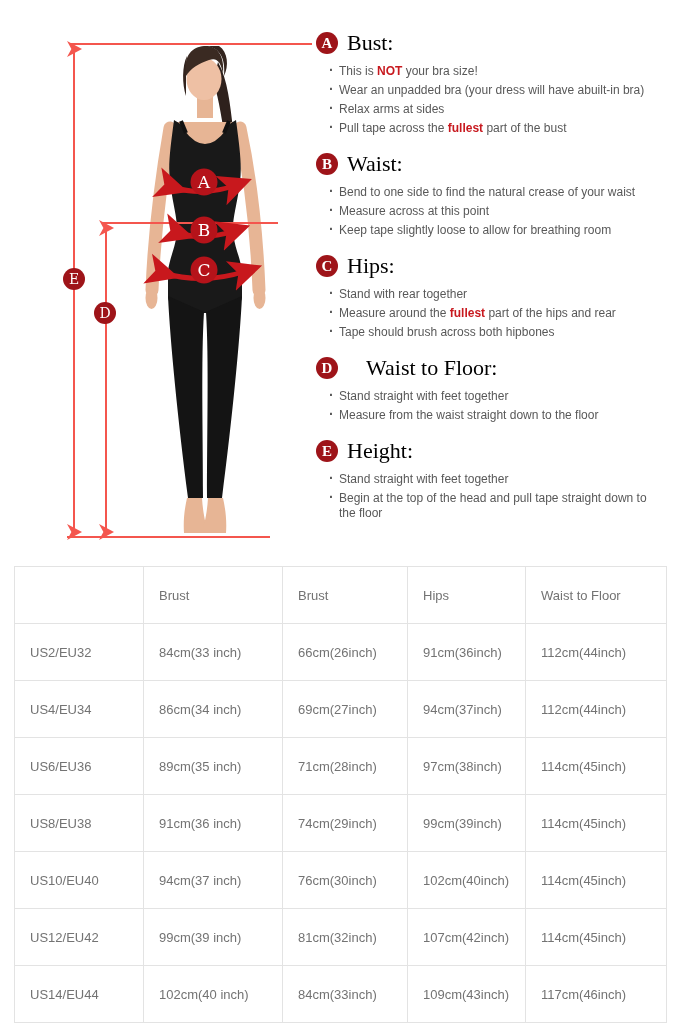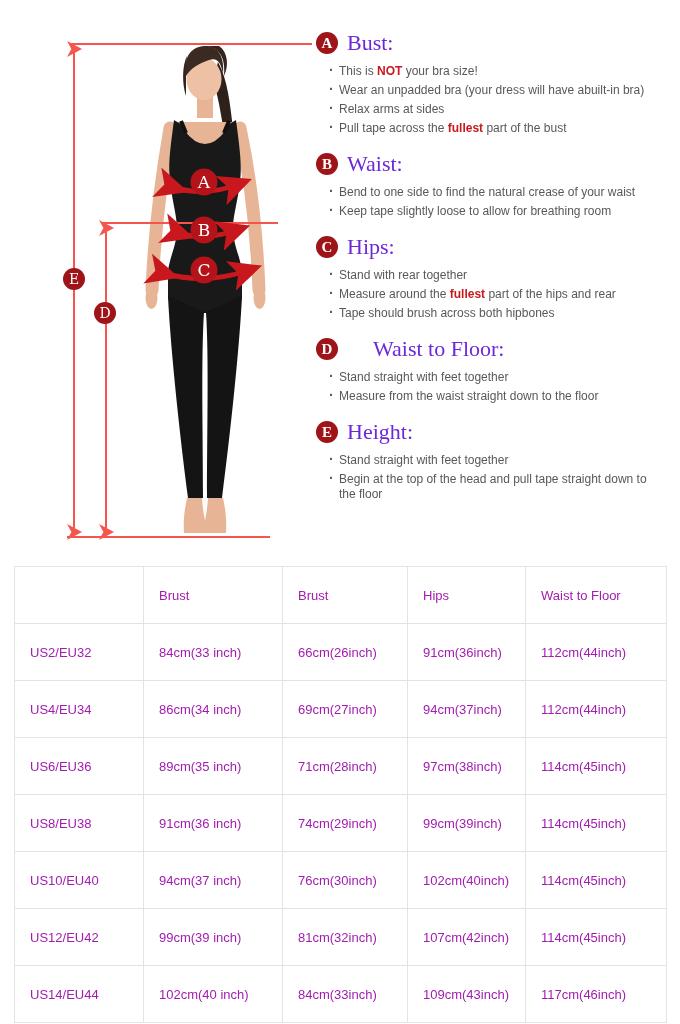--- a/index.html
+++ b/index.html
@@ -17,39 +17,39 @@
   .section { margin-bottom: 13px; }
   .sec-head { display: flex; align-items: center; }
   .badge {
     width: 22px; height: 22px; border-radius: 50%; background: #9e1419;
     color: #fff; font-family: "Liberation Serif", serif; font-weight: bold;
     font-size: 15px; display: inline-flex; align-items: center; justify-content: center;
     flex: 0 0 22px; margin-right: 9px;
   }
   .sec-title {
     font-family: "Liberation Serif", serif; font-weight: normal;
-    color: #6d28d9; font-size: 22px; line-height: 26px;
-  }
-  .section:nth-child(4) .sec-title { margin-left: 26px; }
+    color: #000000; font-size: 22px; line-height: 26px;
+  }
+  .section:nth-child(4) .sec-title { margin-left: 19px; }
   ul.bullets { list-style: none; margin: 6px 0 0 12px; }
   ul.bullets li {
     position: relative; padding: 2px 0 2px 11px;
     font-size: 12px; line-height: 15px; color: #585858; max-width: 330px;
   }
   ul.bullets li::before {
     content: "\00B7"; position: absolute; left: 1px; top: 1px;
     font-weight: bold; color: #585858; font-size: 14px;
   }
   .em { color: #c8191f; font-weight: bold; }
 
   
   .table-section { position: absolute; left: 14px; top: 566px; width: 652px; }
   table.size-table {
     width: 652px; border-collapse: collapse; table-layout: fixed;
-    font-size: 13px; color: #a21caf;
+    font-size: 13px; color: #737373;
   }
   table.size-table td, table.size-table th {
     border: 1px solid #e3e3e3; height: 57px; padding: 0 0 0 15px;
     text-align: left; vertical-align: middle; font-weight: normal;
     white-space: nowrap; overflow: hidden;
   }
 </style>
 </head>
 <body>
 
@@ -142,20 +142,21 @@
           <li><span>Pull tape across the </span><span class="em">fullest</span><span> part of the bust</span></li>
         </ul>
       </div>
       <div class="section">
         <div class="sec-head">
           <span class="badge">B</span>
           <h2 class="sec-title">Waist:</h2>
         </div>
         <ul class="bullets">
           <li><span>Bend to one side to find the natural crease of your waist</span></li>
+          <li><span>Measure across at this point</span></li>
           <li><span>Keep tape slightly loose to allow for breathing room</span></li>
         </ul>
       </div>
       <div class="section">
         <div class="sec-head">
           <span class="badge">C</span>
           <h2 class="sec-title">Hips:</h2>
         </div>
         <ul class="bullets">
           <li><span>Stand with rear together</span></li>

